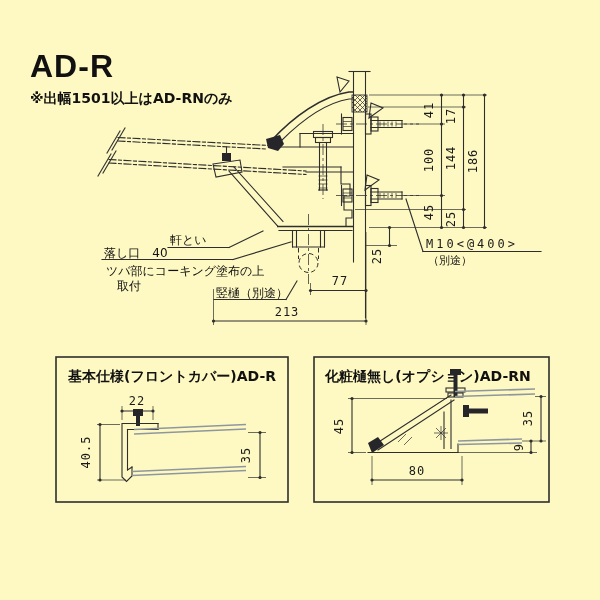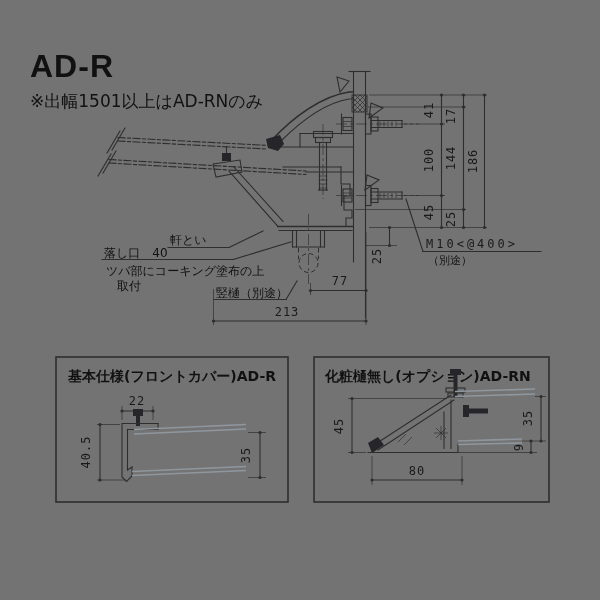--- a/index.html
+++ b/index.html
@@ -1,25 +1,25 @@
 <!DOCTYPE html>
 <html><head>
 <meta charset="utf-8">
 <style>
   html,body{margin:0;padding:0;}
   .stage{
-    position:relative;width:600px;height:600px;background:#737373;
+    position:relative;width:600px;height:600px;background:#fef9c3;
     font-family:"DejaVu Sans","Liberation Sans",sans-serif;overflow:hidden;
   }
   .main-title{
     position:absolute;left:30px;top:48px;font-size:32px;font-weight:700;
     color:#111;letter-spacing:1px;font-family:"Liberation Sans",sans-serif;
   }
   .subtitle{
-    position:absolute;left:30px;top:90px;font-size:17px;font-weight:400;color:#111;
+    position:absolute;left:30px;top:90px;font-size:14px;font-weight:700;color:#111;
   }
   svg{position:absolute;left:0;top:0;}
   .ln{stroke:#2e2e2e;stroke-width:1.1;fill:none;stroke-linecap:square;}
   .ln2{stroke:#2e2e2e;stroke-width:1.7;fill:none;}
   .thin{stroke:#2e2e2e;stroke-width:0.7;fill:none;}
   .grey{stroke:#8f979e;stroke-width:1.6;fill:none;}
   .dashp{stroke-dasharray:7 2.5 3 2.5;}
   .hid{stroke:#2e2e2e;stroke-width:1;fill:none;stroke-dasharray:4.5 3;}
   .cl{stroke:#3a3a3a;stroke-width:0.8;fill:none;stroke-dasharray:11 3 3 3;}
   .dot{fill:#2e2e2e;stroke:none;}

